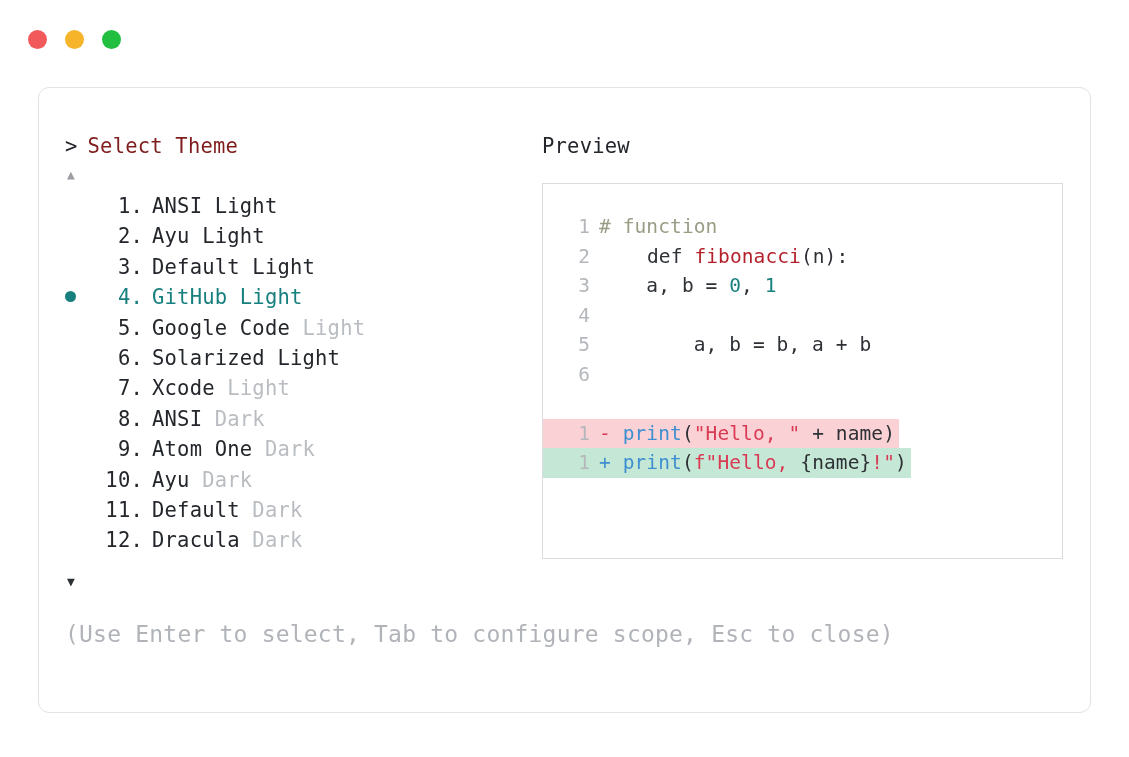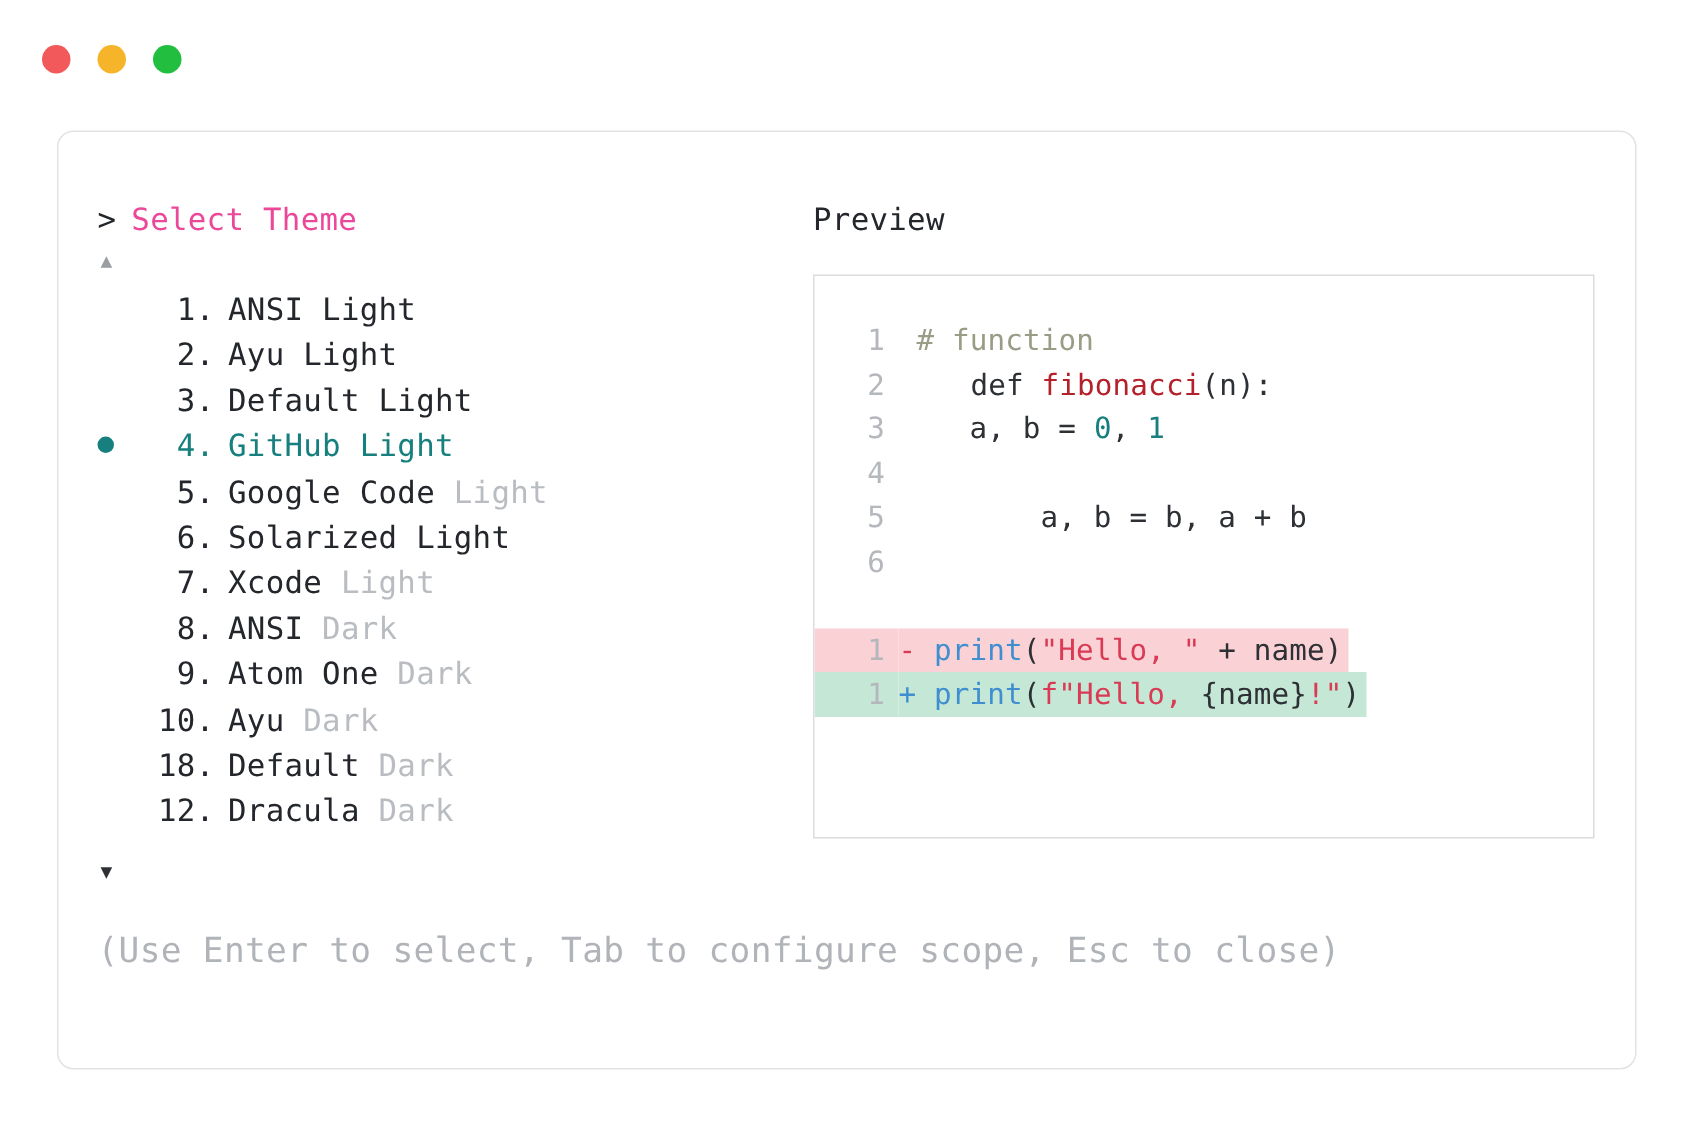--- a/index.html
+++ b/index.html
@@ -72,21 +72,21 @@
     align-items: baseline;
     font-size: 20.5px;
     color: #23262b;
     letter-spacing: 0.2px;
     height: 26px;
   }
   .prompt-caret {
     color: #23262b;
     margin-right: 10px;
   }
-  .prompt-title { color: #ec4899; }
+  .prompt-title { color: #7f1d1d; }
 
   .scroll-arrow {
     font-size: 13px;
     line-height: 13px;
     height: 22px;
     padding-left: 2px;
     margin-top: 8px;
   }
   .arrow-up   { color: #9a9da2; }
   .arrow-down { color: #2d3035; }
@@ -183,21 +183,21 @@
     flex: 0 0 47px;
     text-align: right;
     padding-right: 9px;
     color: #b4b7bb;
   }
   .code-body { color: #2d3035; }
 
   .blank-line { height: 29.5px; }
 
   
-  .tok-comment { color: #9a9c85; margin-left: 12px; }
+  .tok-comment { color: #9a9c85; }
   .tok-kw      { color: #2d3035; margin-left: 48px; }
   .tok-fn      { color: #b4212b; margin-top: 27px; }
   .tok-num     { color: #17807f; }
   .tok-builtin { color: #3f8fd0; }
   .tok-plain   { color: #2d3035; }
   .tok-str     { color: #d93a54; }
   .tok-punct   { color: #2d3035; }
 
   
   .diff-row { display: flex; align-items: baseline; }
@@ -235,21 +235,21 @@
             <li class="theme-item"><span class="bullet-cell"></span><span class="num-cell">1.</span><span class="name-cell">ANSI </span><span class="suffix-strong">Light</span></li>
             <li class="theme-item"><span class="bullet-cell"></span><span class="num-cell">2.</span><span class="name-cell">Ayu </span><span class="suffix-strong">Light</span></li>
             <li class="theme-item"><span class="bullet-cell"></span><span class="num-cell">3.</span><span class="name-cell">Default </span><span class="suffix-strong">Light</span></li>
             <li class="theme-item selected"><span class="bullet-cell"><span class="bullet"></span></span><span class="num-cell">4.</span><span class="name-cell">GitHub </span><span class="suffix-strong">Light</span></li>
             <li class="theme-item"><span class="bullet-cell"></span><span class="num-cell">5.</span><span class="name-cell">Google Code </span><span class="suffix-muted">Light</span></li>
             <li class="theme-item"><span class="bullet-cell"></span><span class="num-cell">6.</span><span class="name-cell">Solarized </span><span class="suffix-strong">Light</span></li>
             <li class="theme-item"><span class="bullet-cell"></span><span class="num-cell">7.</span><span class="name-cell">Xcode </span><span class="suffix-muted">Light</span></li>
             <li class="theme-item"><span class="bullet-cell"></span><span class="num-cell">8.</span><span class="name-cell">ANSI </span><span class="suffix-muted">Dark</span></li>
             <li class="theme-item"><span class="bullet-cell"></span><span class="num-cell">9.</span><span class="name-cell">Atom One </span><span class="suffix-muted">Dark</span></li>
             <li class="theme-item"><span class="bullet-cell"></span><span class="num-cell">10.</span><span class="name-cell">Ayu </span><span class="suffix-muted">Dark</span></li>
-            <li class="theme-item"><span class="bullet-cell"></span><span class="num-cell">18.</span><span class="name-cell">Default </span><span class="suffix-muted">Dark</span></li>
+            <li class="theme-item"><span class="bullet-cell"></span><span class="num-cell">11.</span><span class="name-cell">Default </span><span class="suffix-muted">Dark</span></li>
             <li class="theme-item"><span class="bullet-cell"></span><span class="num-cell">12.</span><span class="name-cell">Dracula </span><span class="suffix-muted">Dark</span></li>
           </ul>
 
         <div class="scroll-arrow arrow-down">▼</div>
       </div>
 
       <div class="hint">(Use Enter to select, Tab to configure scope, Esc to close)</div>
 
       <div class="right-col">
         <div class="preview-label">Preview</div>

